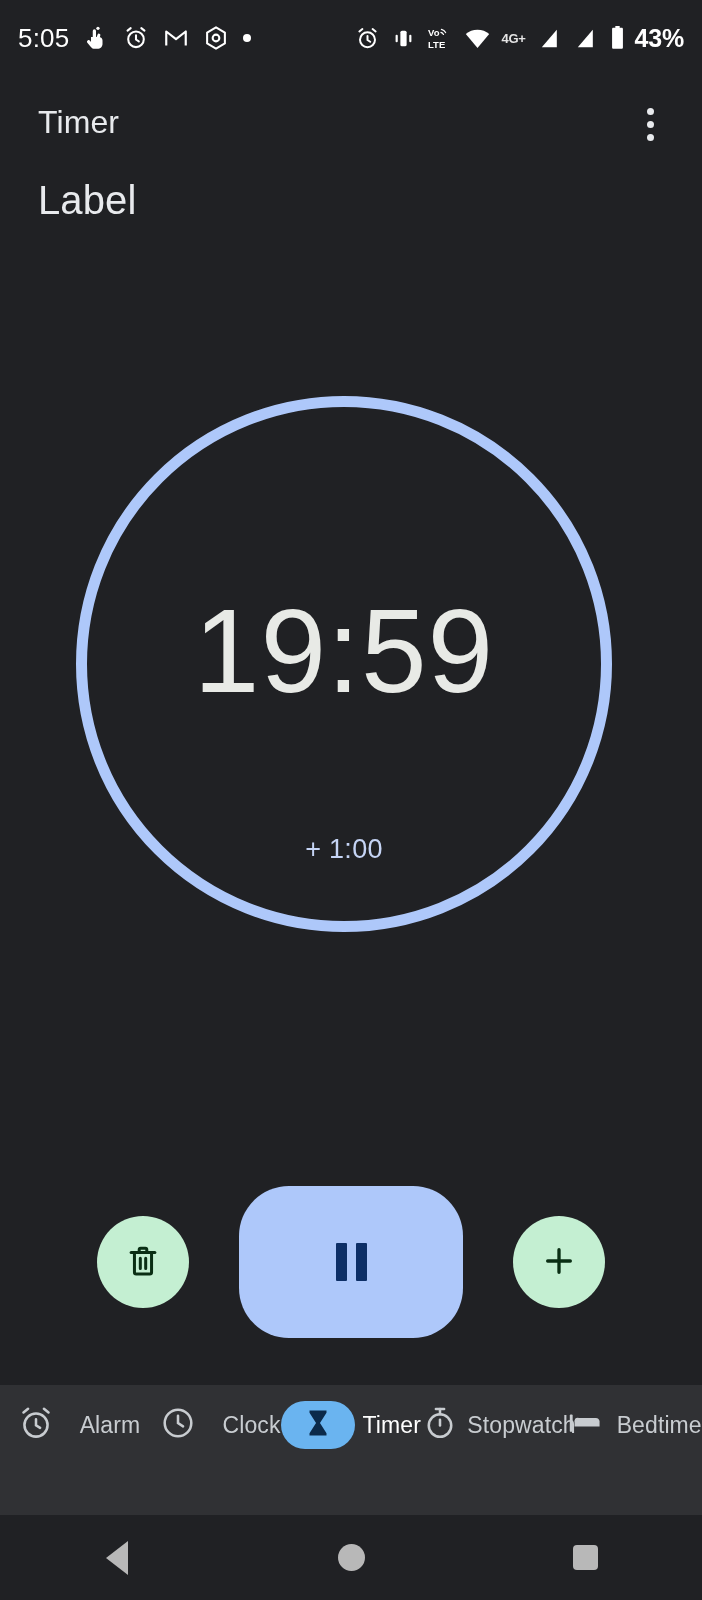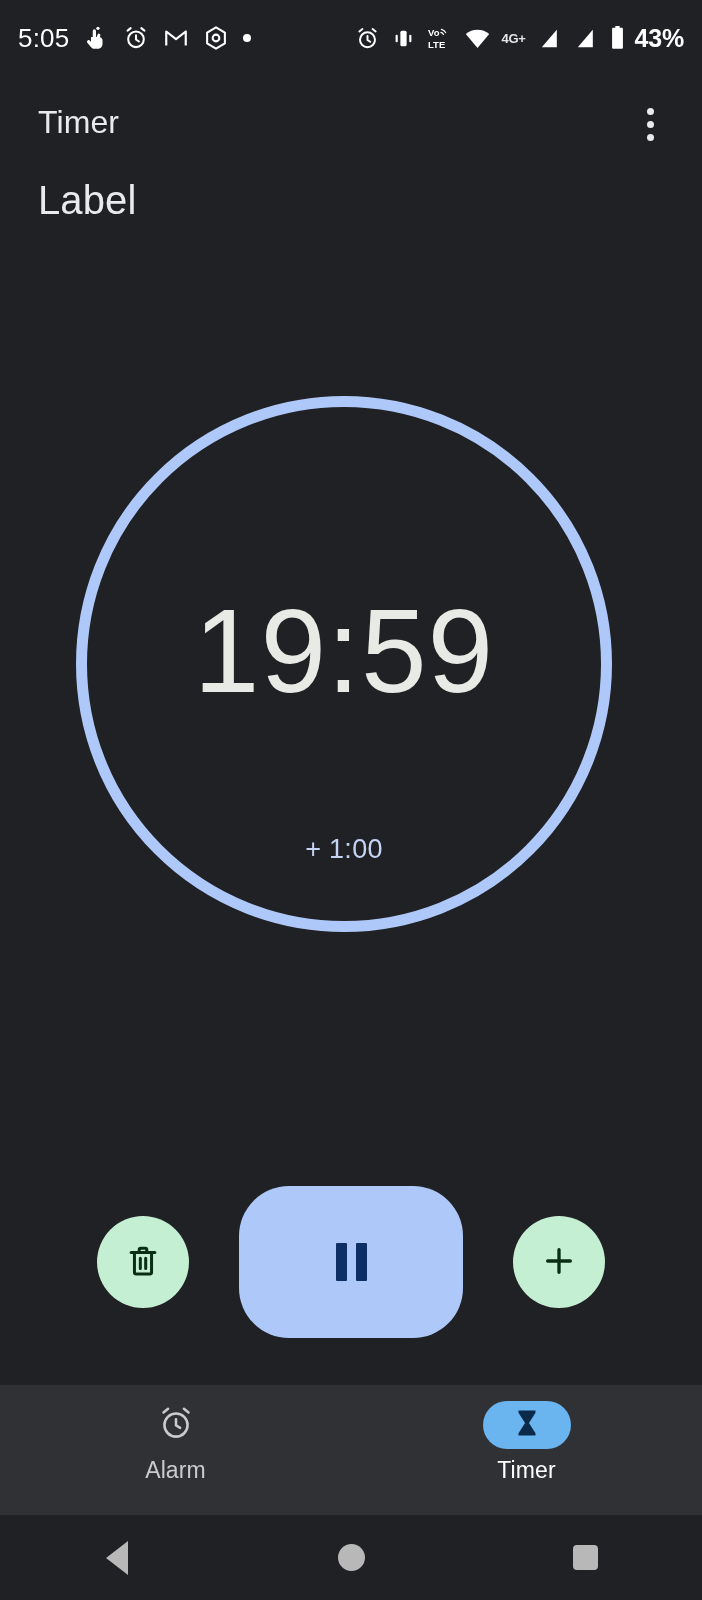--- a/index.html
+++ b/index.html
@@ -223,21 +223,21 @@
     background: #303134;
     display: flex;
     align-items: flex-start;
     justify-content: space-around;
     padding-top: 16px;
     box-sizing: border-box;
   }
   .nav-item {
     width: 140px;
     display: flex;
-    flex-direction: column;
+    flex-direction: row;
     align-items: center;
     gap: 8px;
     cursor: pointer;
   }
   .nav-pill {
     width: 88px;
     height: 48px;
     border-radius: 24px;
     display: flex;
     align-items: center;
@@ -429,33 +429,69 @@
           <svg width="38" height="38" viewBox="0 0 24 24" fill="none" stroke="#c8ccd0" stroke-width="1.6">
             <circle cx="12" cy="13.3" r="7.3"></circle>
             <path d="M12 9.7v3.7l2.6 1.7" stroke-linecap="round"></path>
             <path d="M4.1 5.3 7 3M19.9 5.3 17 3" stroke-linecap="round"></path>
           </svg>
         </span>
       </div>
       <div class="nav-label">Alarm</div>
     </div>
 
+    <div class="nav-item">
+      <div class="nav-pill">
+        <span>
+          <svg width="38" height="38" viewBox="0 0 24 24" fill="none" stroke="#c8ccd0" stroke-width="1.6">
+            <circle cx="12" cy="12" r="8.4"></circle>
+            <path d="M12 7.4V12l3.2 2.1" stroke-linecap="round"></path>
+          </svg>
+        </span>
+      </div>
+      <div class="nav-label">Clock</div>
+    </div>
 
     <div class="nav-item active">
       <div class="nav-pill active">
         <span>
           <svg width="34" height="34" viewBox="0 0 24 24" fill="#0b2a4a">
             <path d="M6 3.2h12v1.5l-4.6 7.3 4.6 7.3v1.5H6v-1.5l4.6-7.3L6 4.7z"></path>
           </svg>
         </span>
       </div>
       <div class="nav-label">Timer</div>
     </div>
 
-
+    <div class="nav-item">
+      <div class="nav-pill">
+        <span>
+          <svg width="38" height="38" viewBox="0 0 24 24" fill="none" stroke="#c8ccd0" stroke-width="1.6">
+            <circle cx="12" cy="13.6" r="7.1"></circle>
+            <path d="M12 9.9v3.7" stroke-linecap="round"></path>
+            <path d="M9.4 3.1h5.2" stroke-linecap="round"></path>
+            <path d="M12 3.1v3.4" stroke-linecap="round"></path>
+          </svg>
+        </span>
+      </div>
+      <div class="nav-label">Stopwatch</div>
+    </div>
+
+    <div class="nav-item">
+      <div class="nav-pill">
+        <span>
+          <svg width="38" height="38" viewBox="0 0 24 24" fill="#c8ccd0">
+            <rect x="2.4" y="6.6" width="1.8" height="11" rx="0.6"></rect>
+            <circle cx="7.4" cy="10.6" r="1.9"></circle>
+            <path d="M10.6 8.8h8.3c1.3 0 2.3 1 2.3 2.3v3.1H5.4v-3.1c0-1.3 1-2.3 2.3-2.3z"></path>
+          </svg>
+        </span>
+      </div>
+      <div class="nav-label">Bedtime</div>
+    </div>
   </div>
 
   <div id="system-nav">
     <div class="sysnav-btn">
       <span class="nav-back"></span>
     </div>
     <div class="sysnav-btn">
       <span class="nav-home"></span>
     </div>
     <div class="sysnav-btn">

